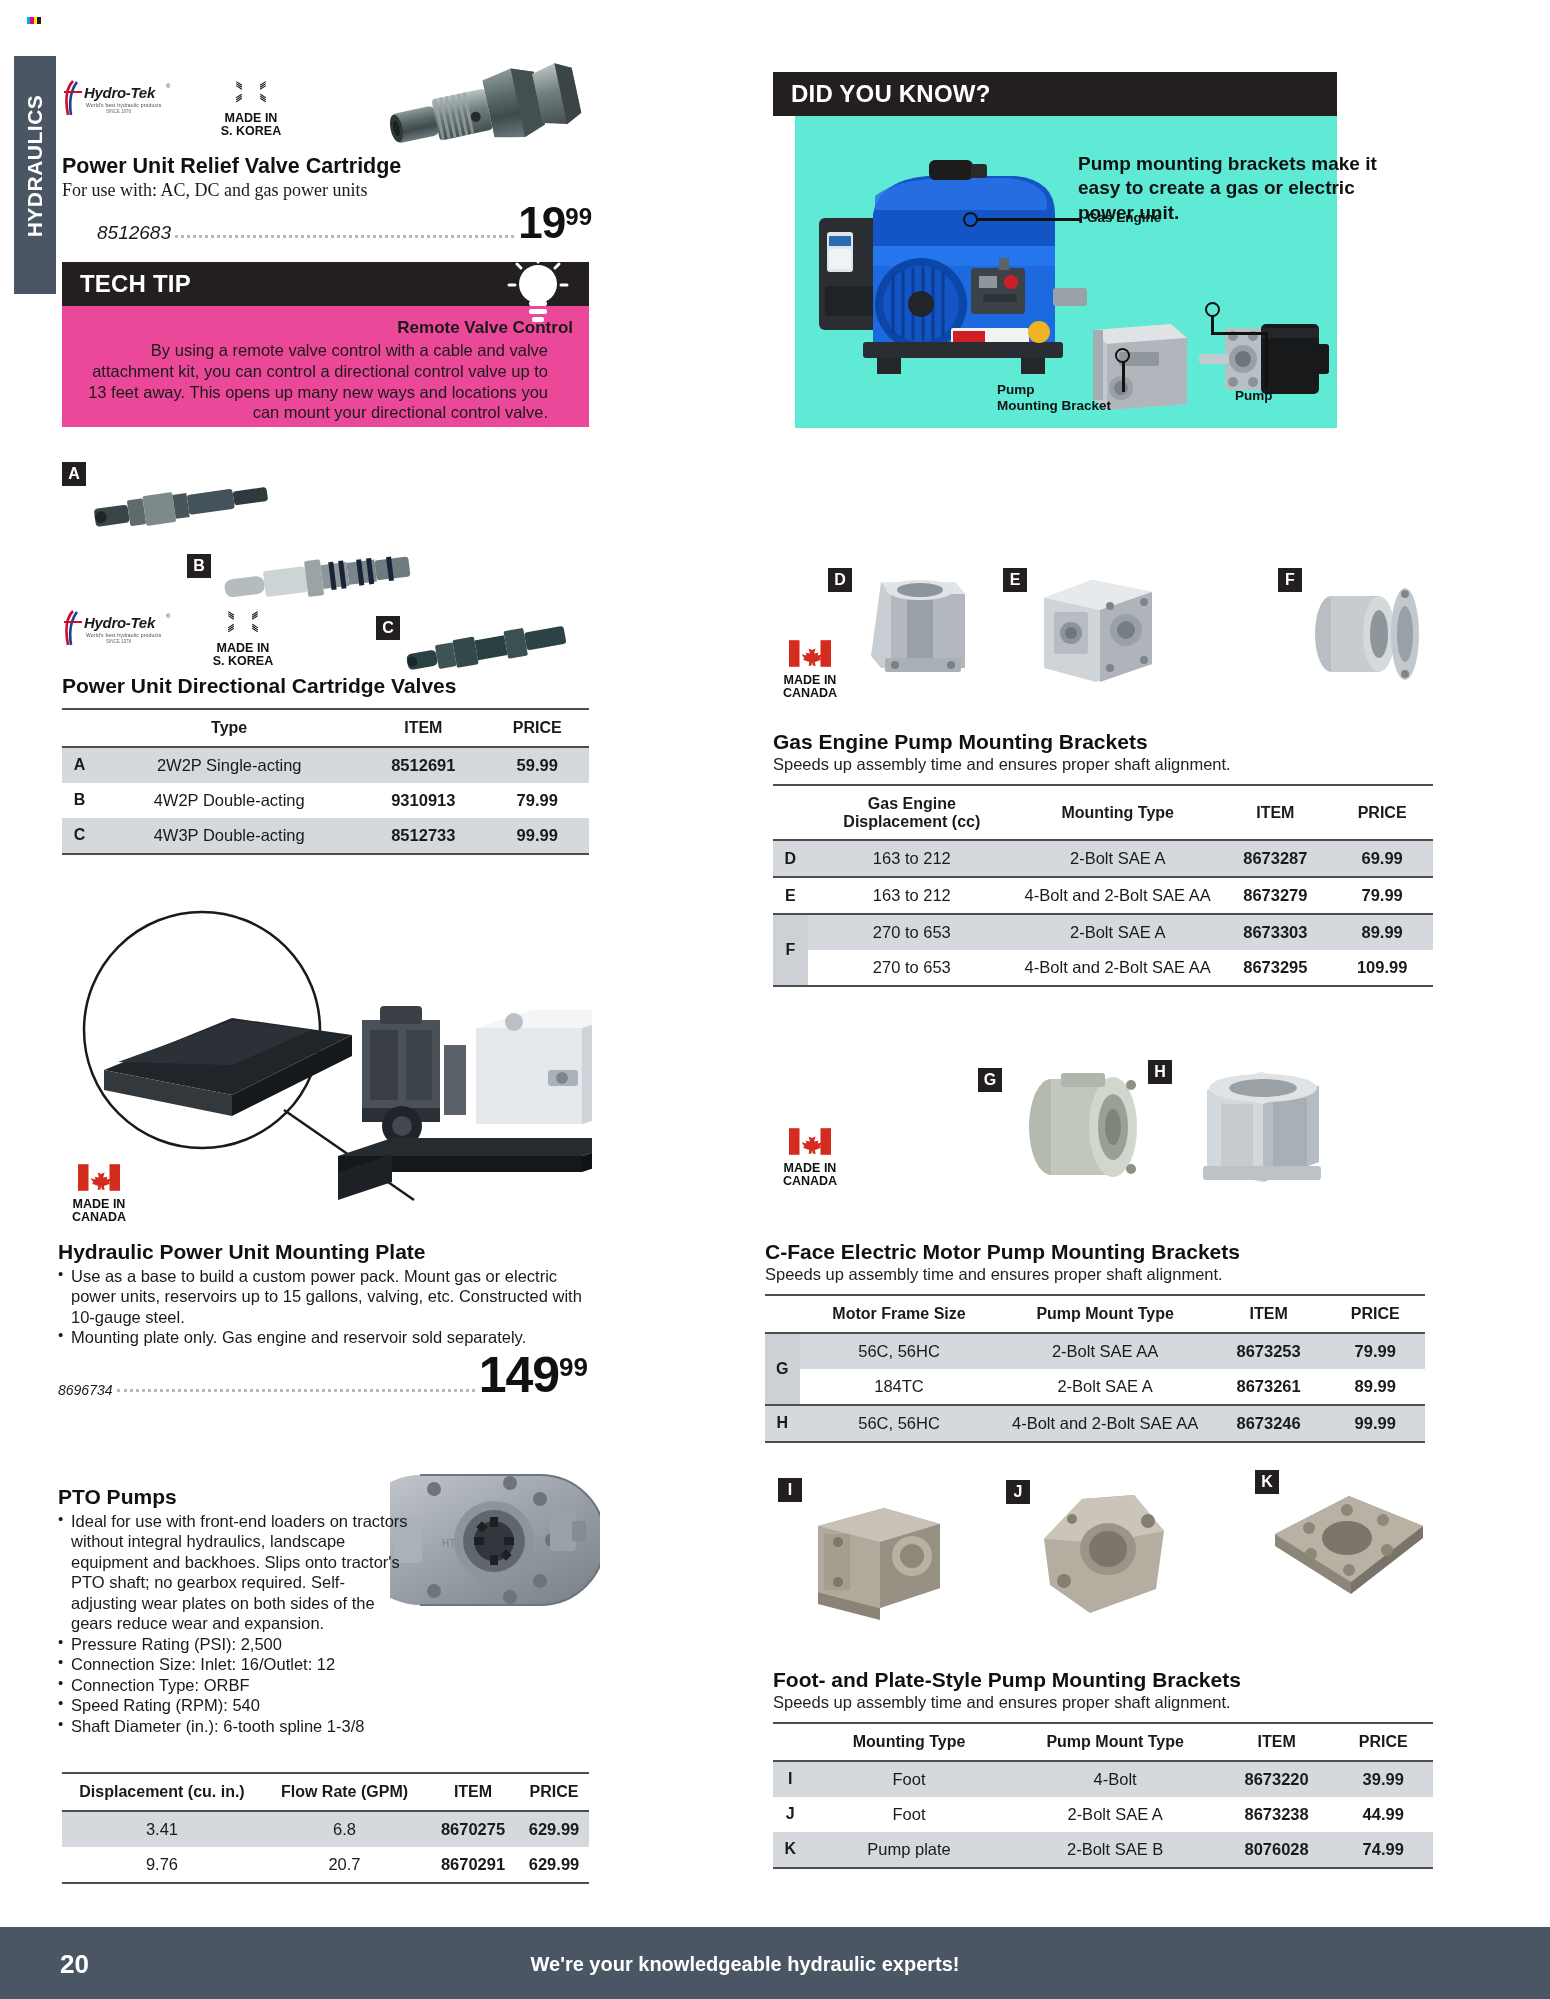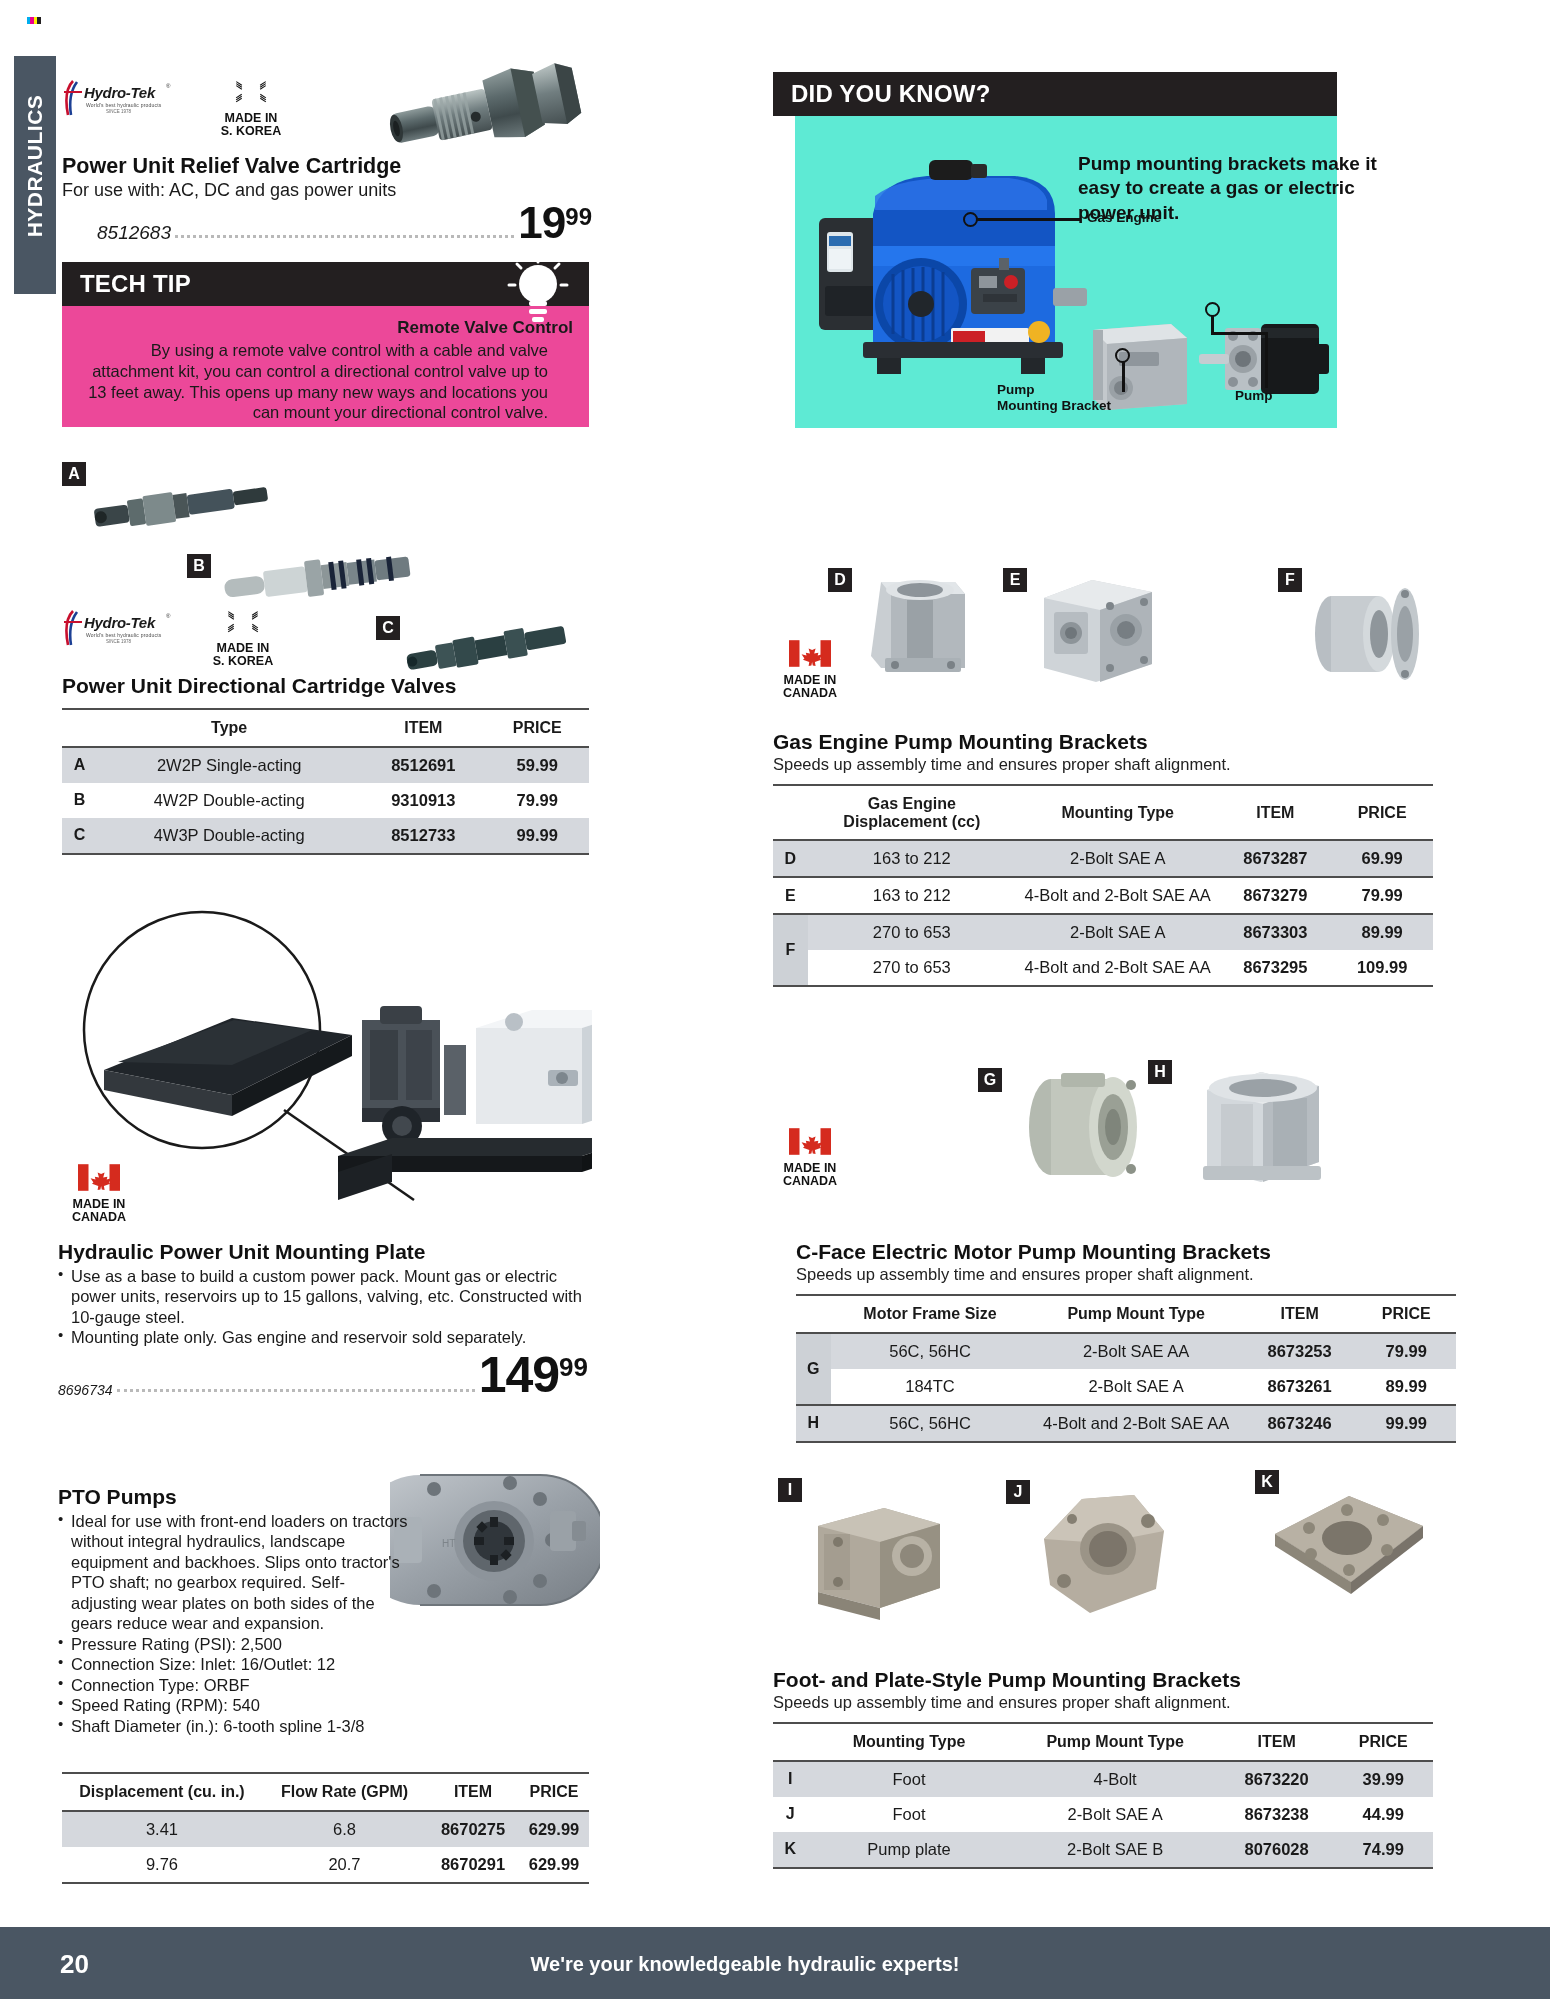--- a/index.html
+++ b/index.html
@@ -218,21 +218,21 @@
           </g>
         </svg>
         <div class="mi-text">
           <div>MADE IN</div>
           <div>S. KOREA</div>
         </div>
       </div>
     </div>
 
     <div class="sec-h" style="margin-top:16px;font-size:21.5px;">Power Unit Relief Valve Cartridge</div>
-    <div style="font-size:18px;margin-top:1px;">For use with: AC, DC and gas power units</div>
+    <div style="font-size:18px;margin-top:1px;font-family:Liberation Serif, serif;">For use with: AC, DC and gas power units</div>
     <div style="display:flex;align-items:flex-end;margin-top:2px;margin-left:35px;">
       <div style="font-size:19px;font-style:italic;">8512683</div>
       <div class="dotfill"></div>
       <div class="price">
         <span class="whole">19</span>
         <span class="cents">99</span>
       </div>
     </div>
   </div>
 
@@ -785,21 +785,21 @@
       <rect width="15" height="38" fill="#d52b1e"></rect>
       <rect x="45" width="15" height="38" fill="#d52b1e"></rect>
       <path d="M30 7 l3 7 l5 -2 l-2 7 l6 -1 l-1 4 l7 -2 l-4 6 l2 2 l-9 3 l1 6 l-4 -1 l-1 -5 l-1 5 l-4 1 l1 -6 l-9 -3 l2 -2 l-4 -6 l7 2 l-1 -4 l6 1 l-2 -7 l5 2 z" fill="#d52b1e"></path>
     </svg>
     <div class="mi-text">
       <div>MADE IN</div>
       <div>CANADA</div>
     </div>
   </div>
 
-  <div style="position:absolute;left:796px;top:1240px;width:660px;">
+  <div style="position:absolute;left:765px;top:1240px;width:660px;">
     <div class="sec-h">C-Face Electric Motor Pump Mounting Brackets</div>
     <div class="sec-sub">Speeds up assembly time and ensures proper shaft alignment.</div>
     <table class="tbl" style="margin-top:10px;">
       <thead>
         <tr>
           <th style="width:34px;"></th>
           <th style="width:196px;">Motor Frame Size</th>
           <th style="width:210px;">Pump Mount Type</th>
           <th style="width:112px;">ITEM</th>
           <th style="width:98px;">PRICE</th>

